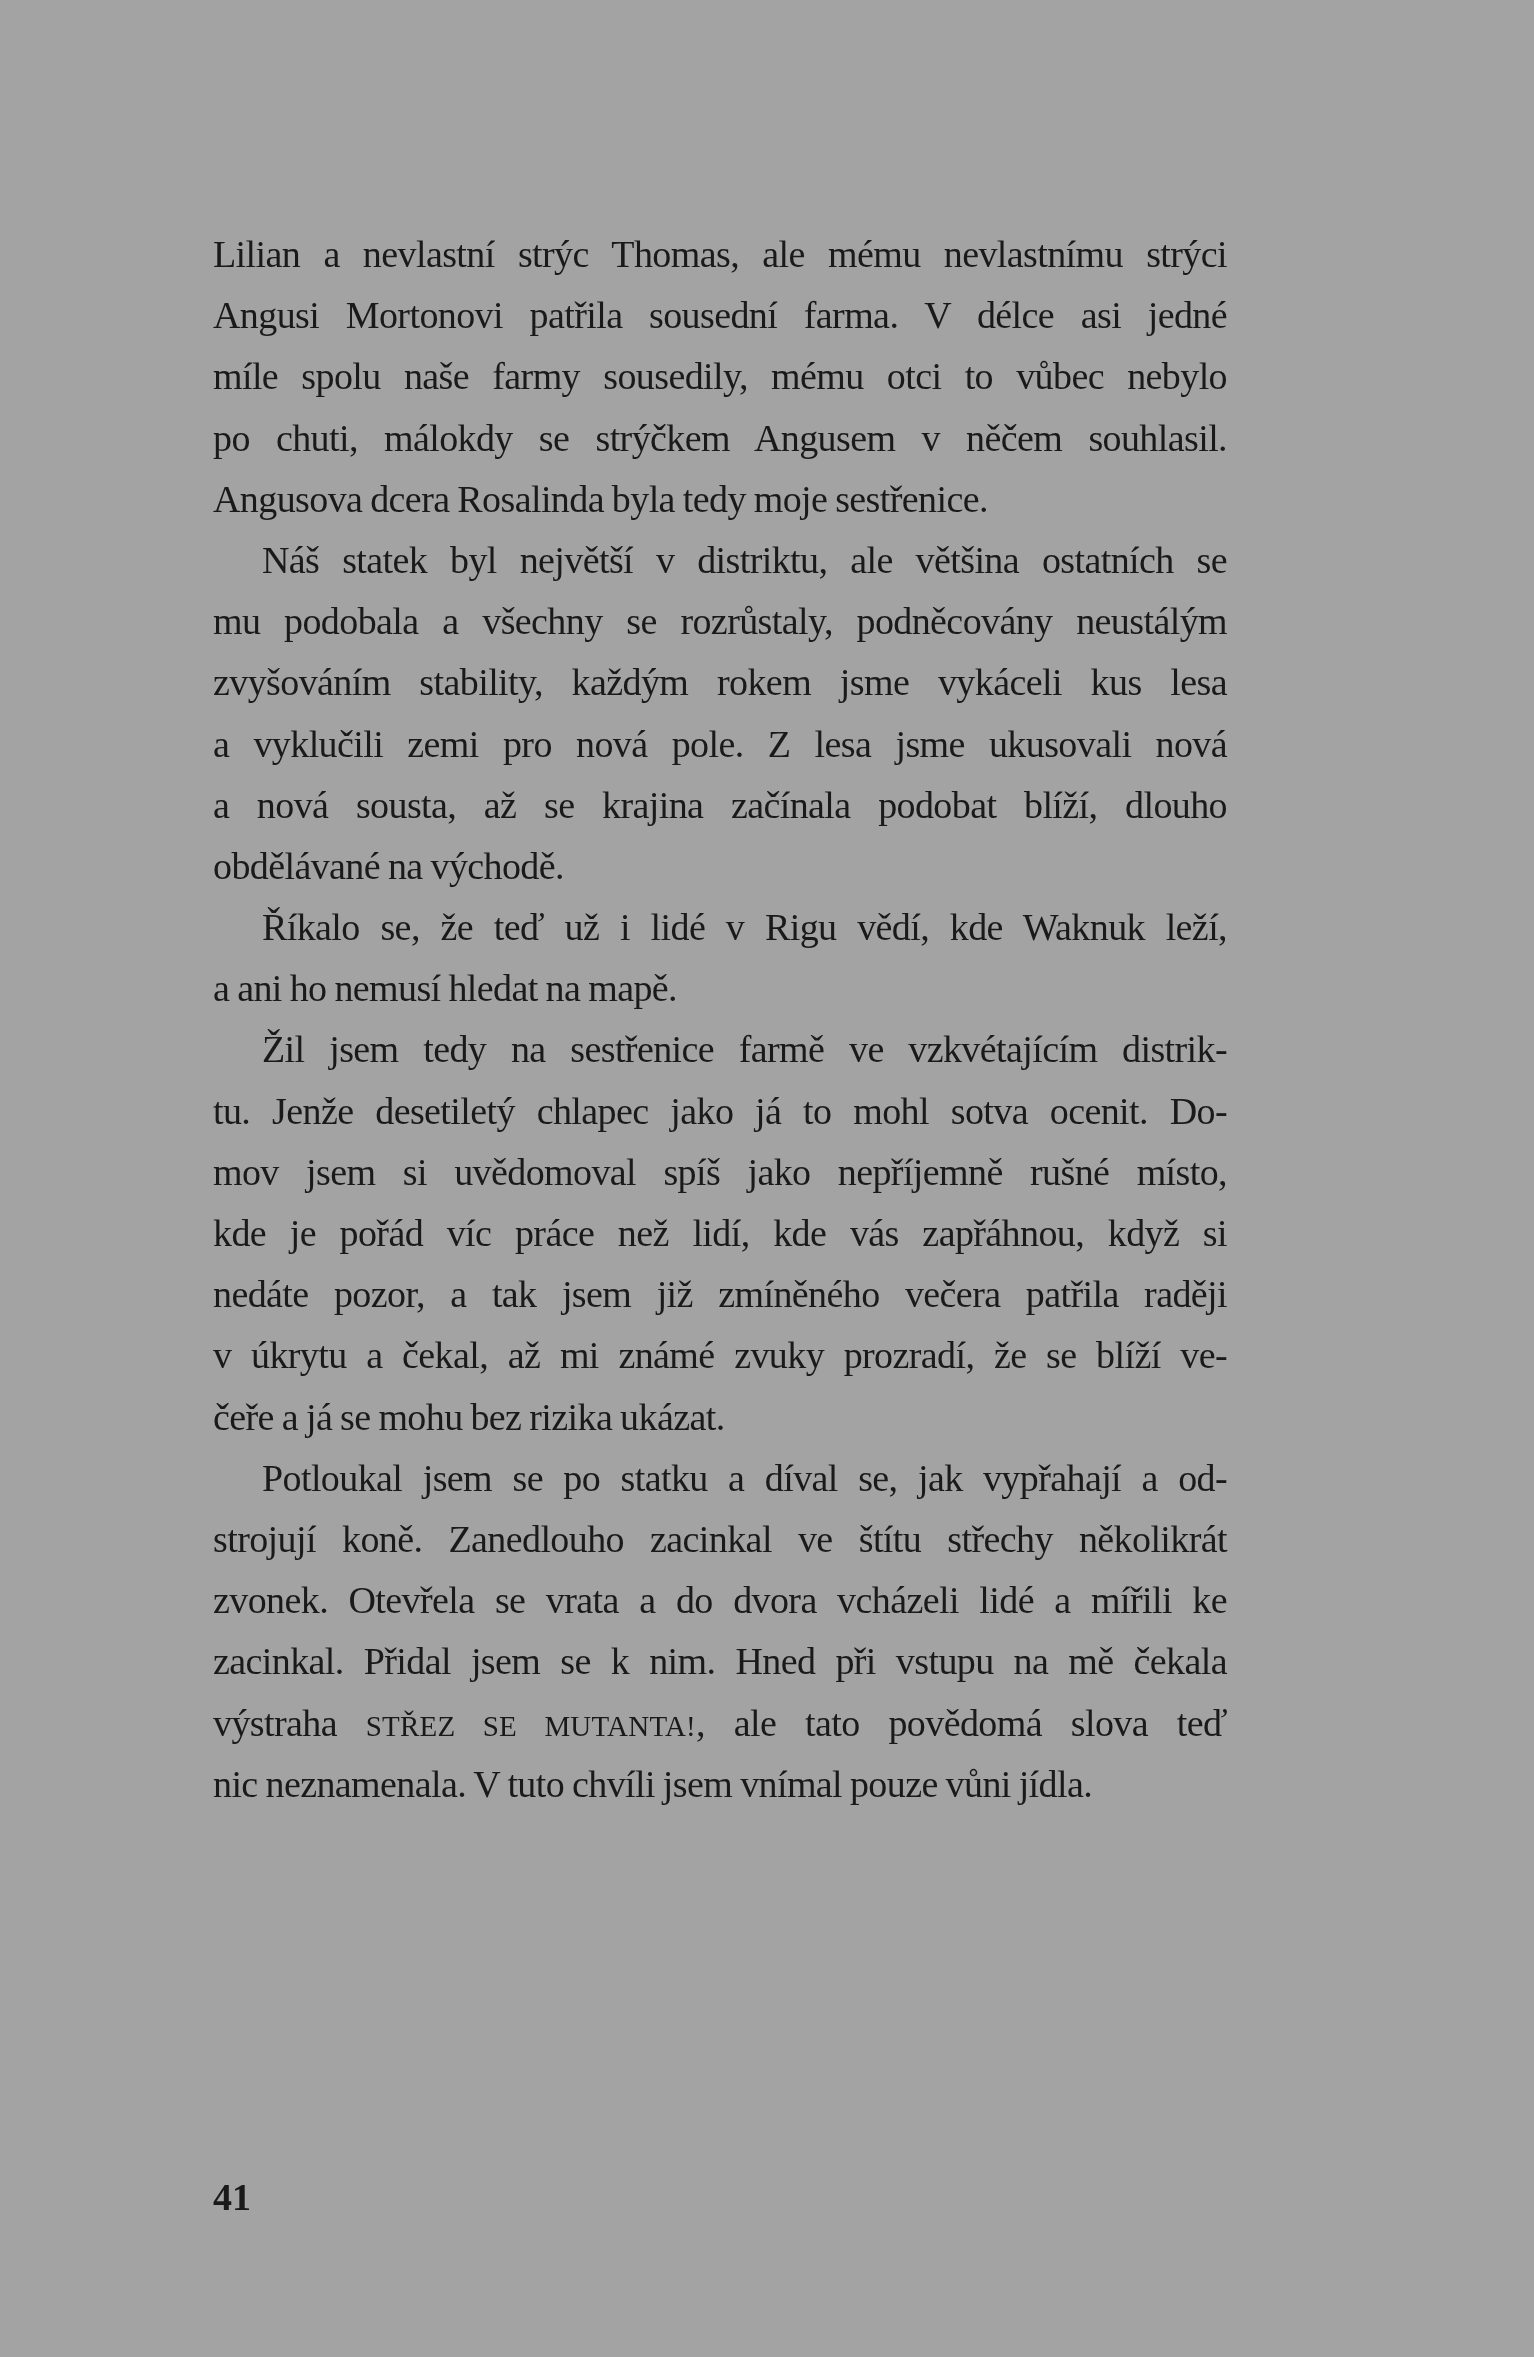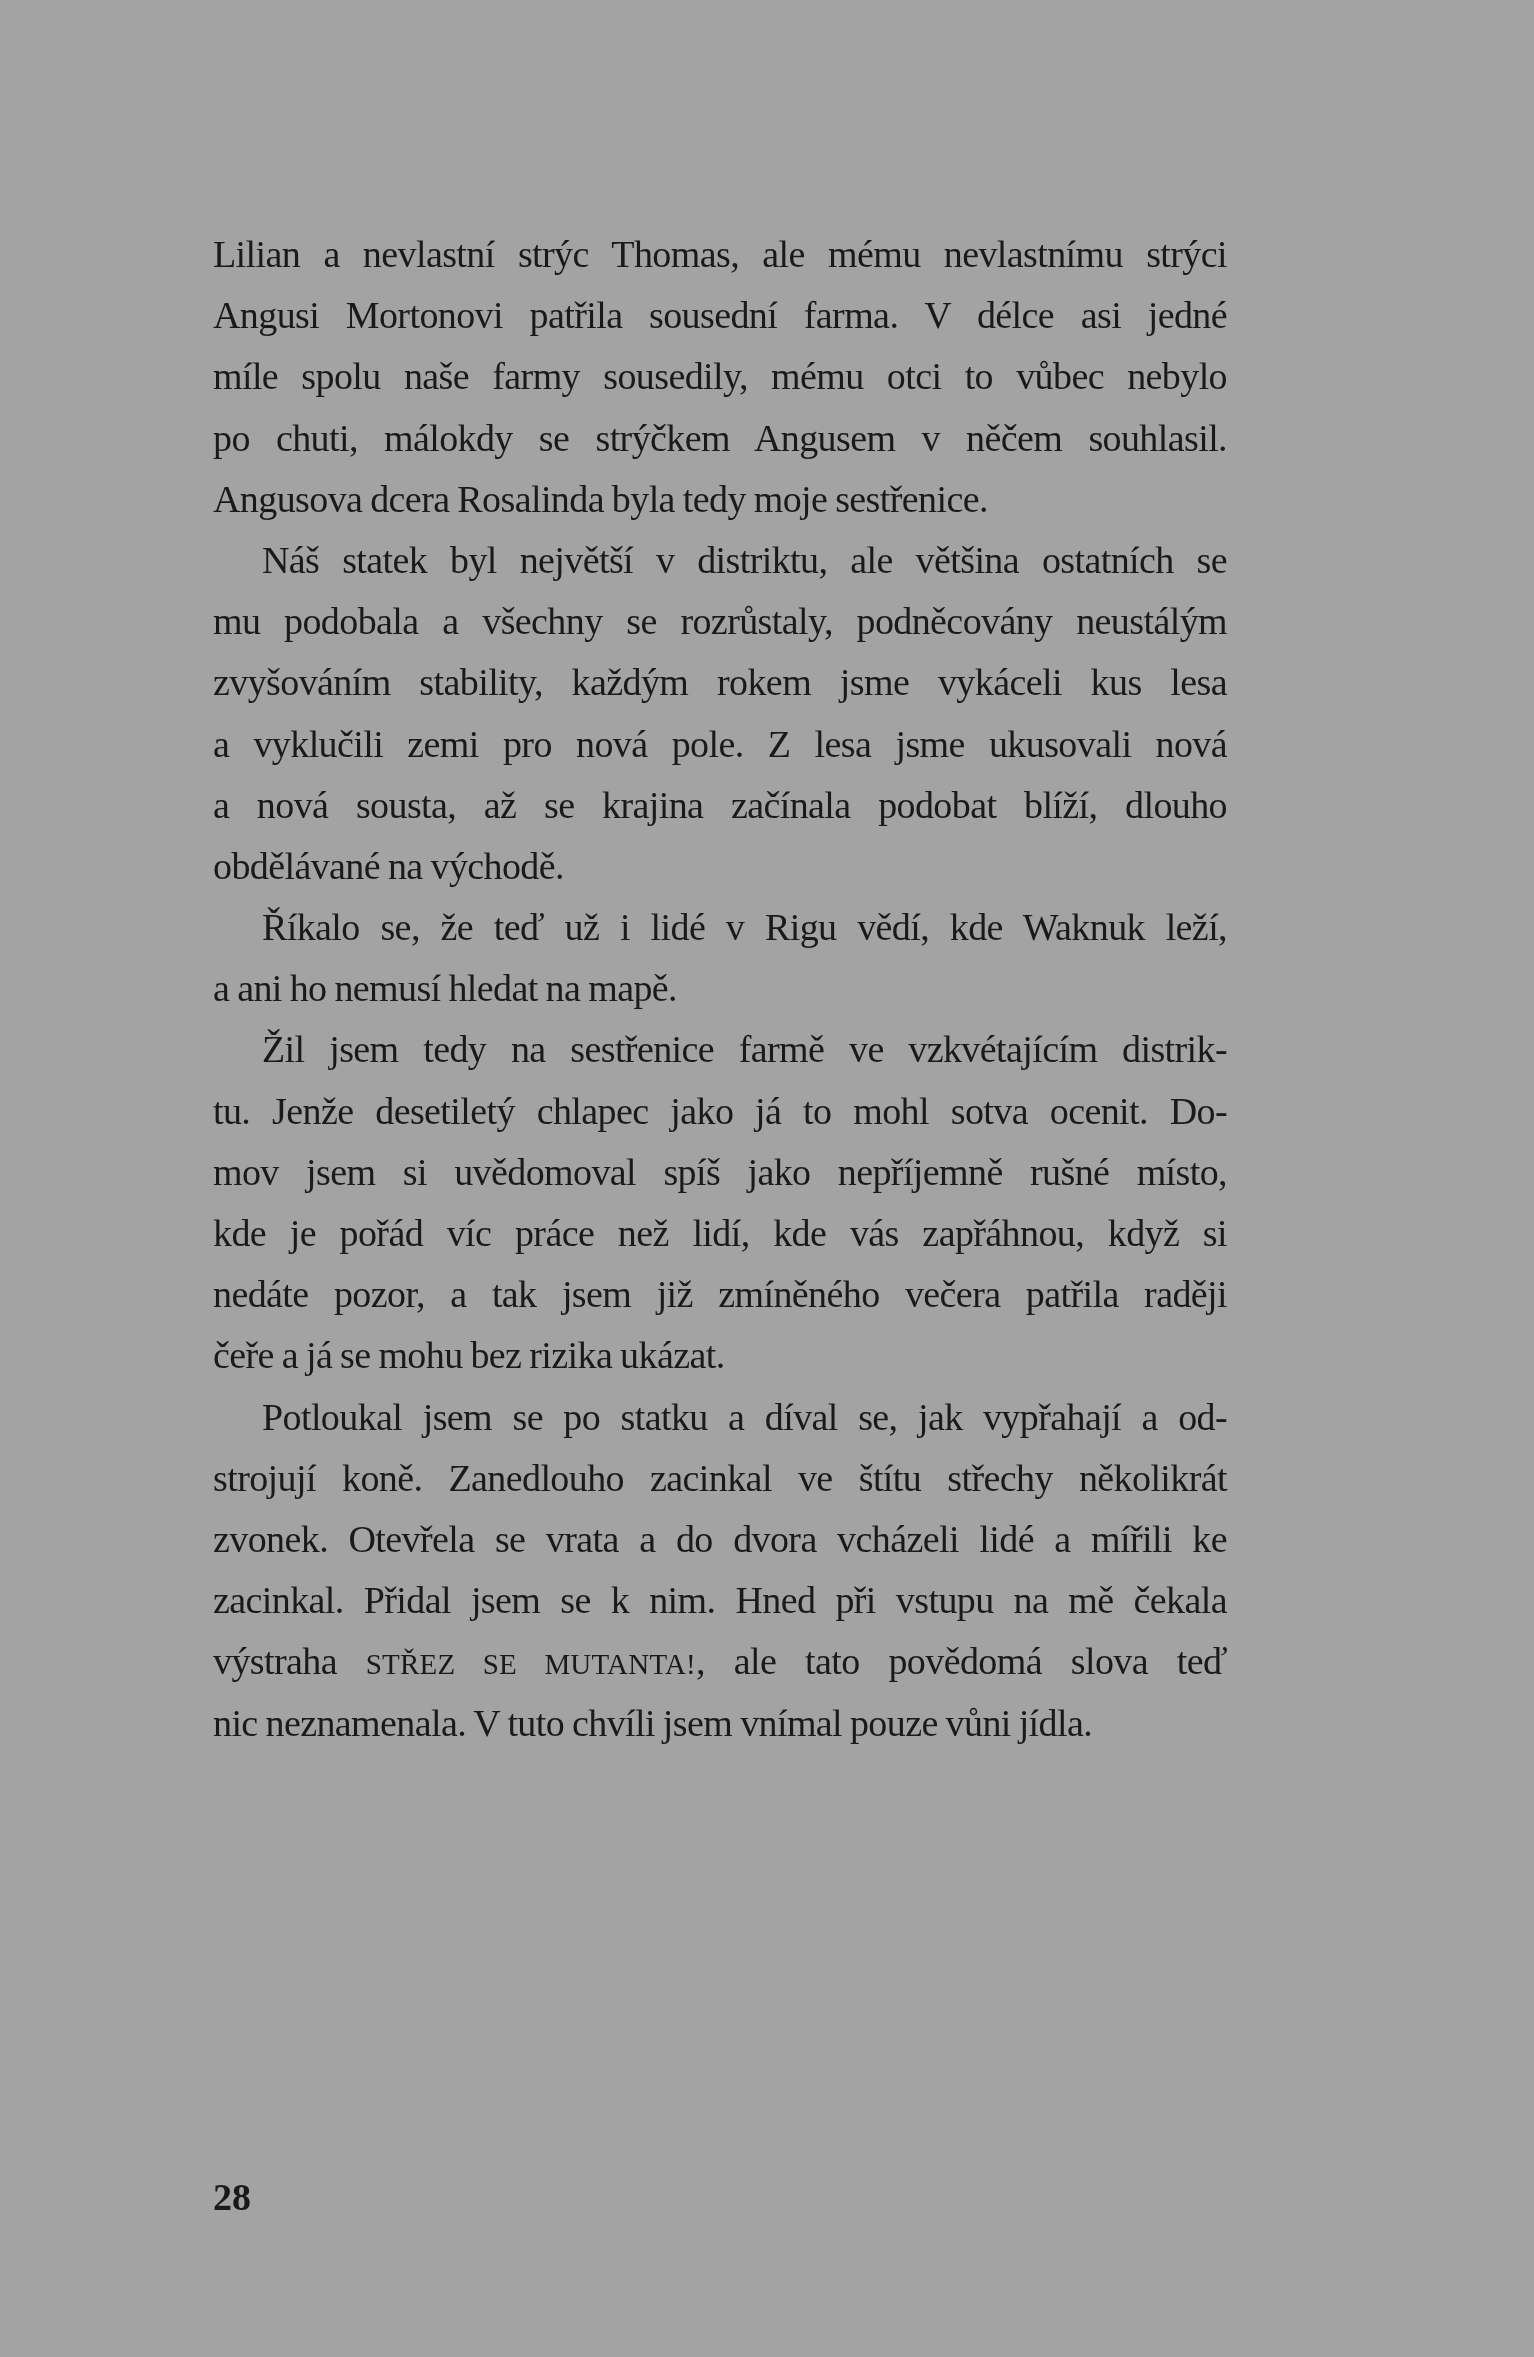--- a/index.html
+++ b/index.html
@@ -86,28 +86,29 @@
       <span class="line indent">Říkalo se, že teď už i lidé v Rigu vědí, kde Waknuk leží,</span>
       <span class="line last">a ani ho nemusí hledat na mapě.</span>
     </div>
 
     <div>
       <span class="line indent">Žil jsem tedy na sestřenice farmě ve vzkvétajícím distrik-</span>
       <span class="line">tu. Jenže desetiletý chlapec jako já to mohl sotva ocenit. Do-</span>
       <span class="line">mov jsem si uvědomoval spíš jako nepříjemně rušné místo,</span>
       <span class="line">kde je pořád víc práce než lidí, kde vás zapřáhnou, když si</span>
       <span class="line">nedáte pozor, a tak jsem již zmíněného večera patřila raději</span>
+      <span class="line">v úkrytu a čekal, až mi známé zvuky prozradí, že se blíží ve-</span>
       <span class="line last">čeře a já se mohu bez rizika ukázat.</span>
     </div>
 
     <div>
       <span class="line indent">Potloukal jsem se po statku a díval se, jak vypřahají a od-</span>
       <span class="line">strojují koně. Zanedlouho zacinkal ve štítu střechy několikrát</span>
       <span class="line">zvonek. Otevřela se vrata a do dvora vcházeli lidé a mířili ke</span>
       <span class="line">zacinkal. Přidal jsem se k nim. Hned při vstupu na mě čekala</span>
       <span class="line"><span>výstraha </span><span class="smallcaps">STŘEZ SE MUTANTA!</span><span>, ale tato povědomá slova teď</span></span>
       <span class="line last">nic neznamenala. V tuto chvíli jsem vnímal pouze vůni jídla.</span>
     </div>
 
   </div>
 
-  <div class="page-number">28</div>
+  <div class="page-number">41</div>
 </div>
 
 </body></html>

